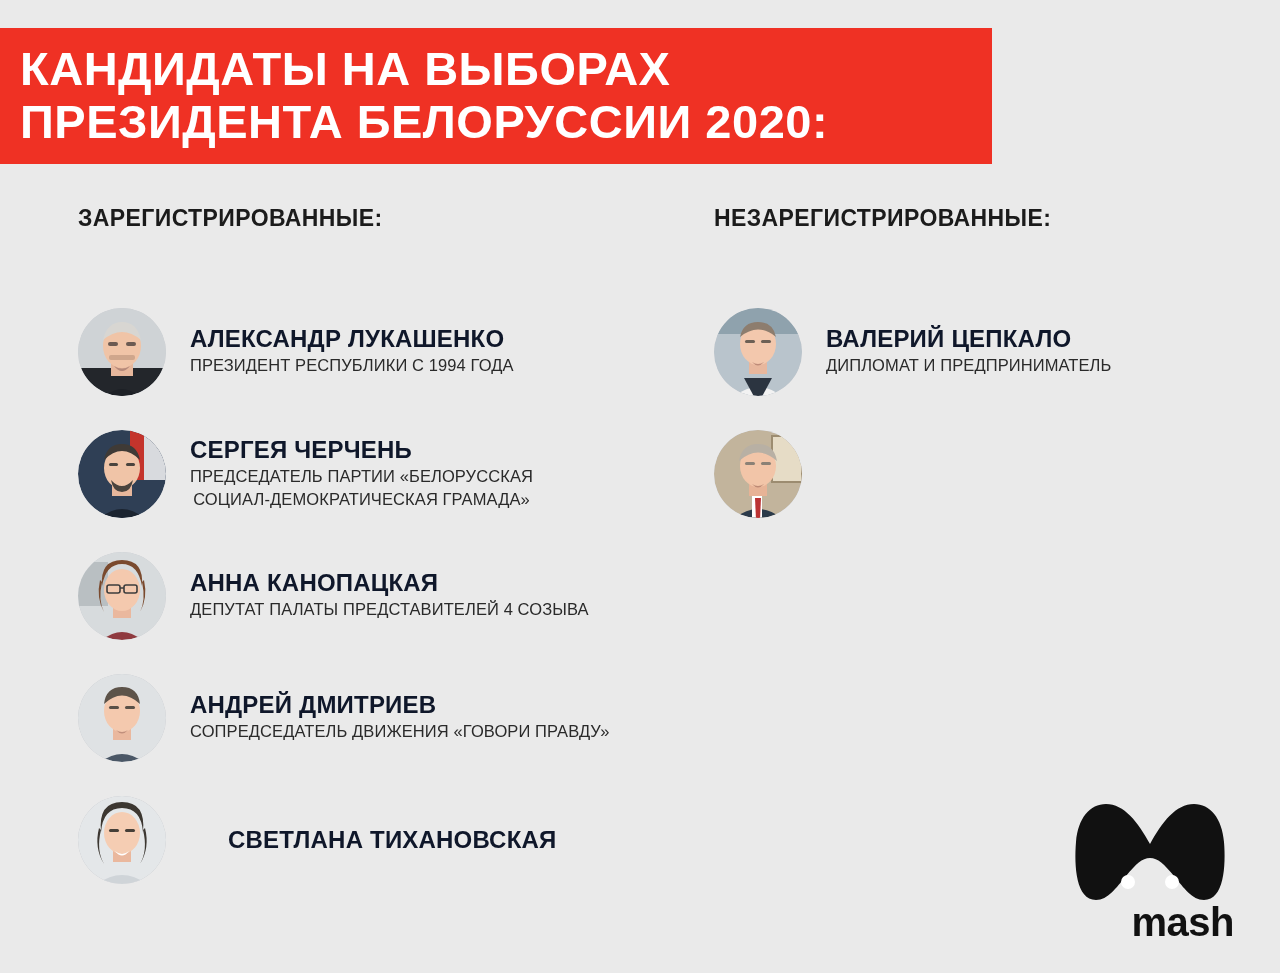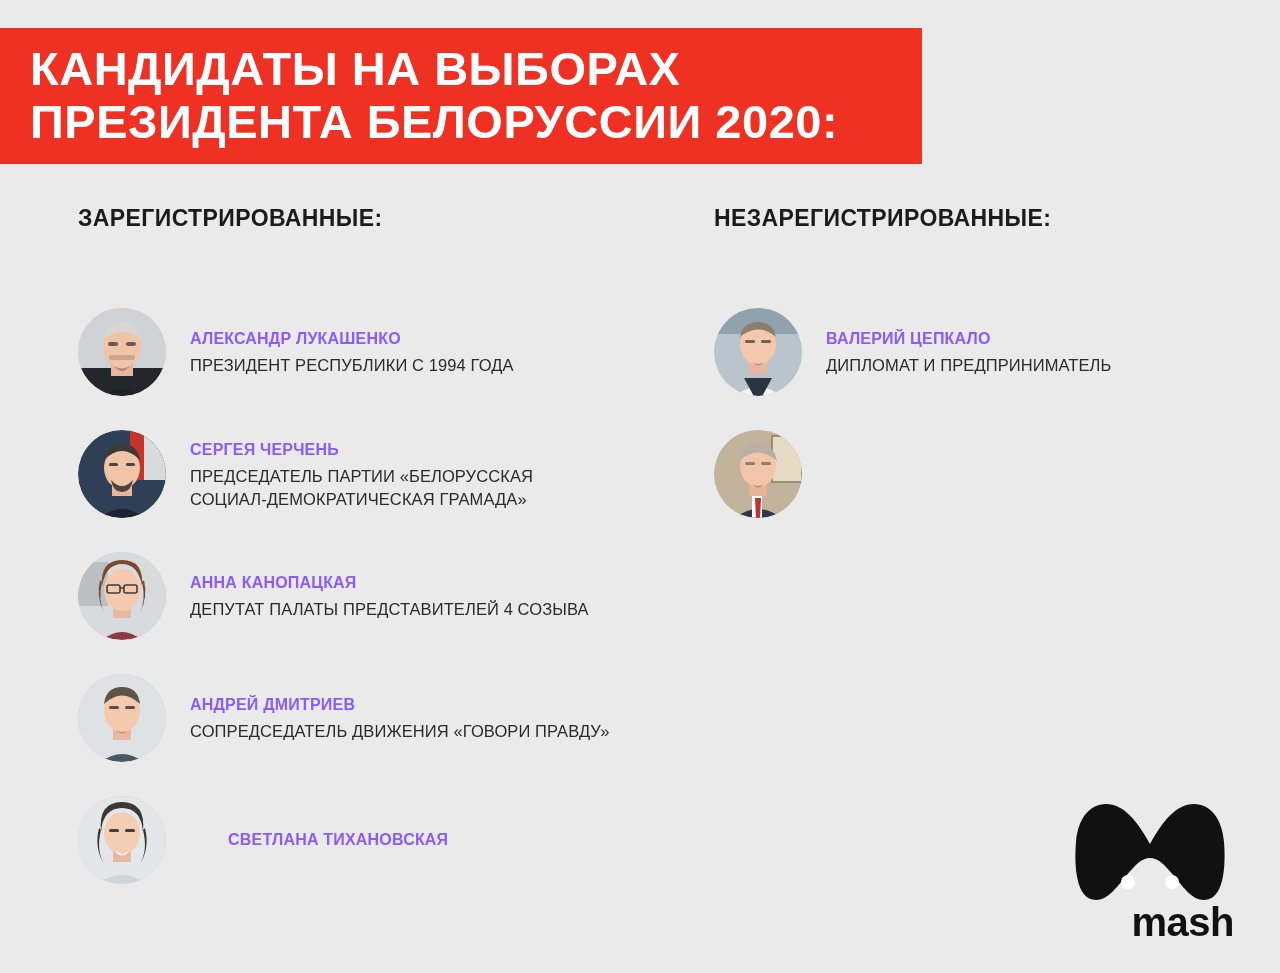--- a/index.html
+++ b/index.html
@@ -14,22 +14,22 @@
     overflow: hidden;
     position: relative;
   }
 
   
   .title-banner {
     position: absolute;
     left: 0;
     top: 28px;
     background: #ef3124;
-    padding: 14px 38px 16px 30px;
-    width: 922px;
+    padding: 14px 38px 16px 20px;
+    width: 992px;
     box-sizing: border-box;
   }
   .title-line {
     color: #ffffff;
     font-weight: bold;
     font-size: 47px;
     line-height: 53px;
     letter-spacing: 0.5px;
     font-family: "Liberation Sans", sans-serif;
     white-space: nowrap;
@@ -66,33 +66,34 @@
     overflow: hidden;
     position: relative;
     background: #c9ccd1;
   }
   .avatar svg { display: block; width: 88px; height: 88px; }
 
   .person-text {
     margin-left: 24px;
   }
   .person-name {
-    font-size: 16px;
+    font-size: 24px;
     font-weight: bold;
-    color: #8b5cf6;
+    color: #0f172a;
     letter-spacing: 0.2px;
     line-height: 24px;
   }
   .person-role {
     font-size: 16.5px;
     color: #2a2a2a;
     letter-spacing: 0.1px;
     line-height: 23px;
     margin-top: 3px;
     white-space: pre-line;
+    text-align: center;
   }
 
   
   .logo {
     position: absolute;
     right: 46px;
     bottom: 28px;
     width: 168px;
     text-align: right;
   }

